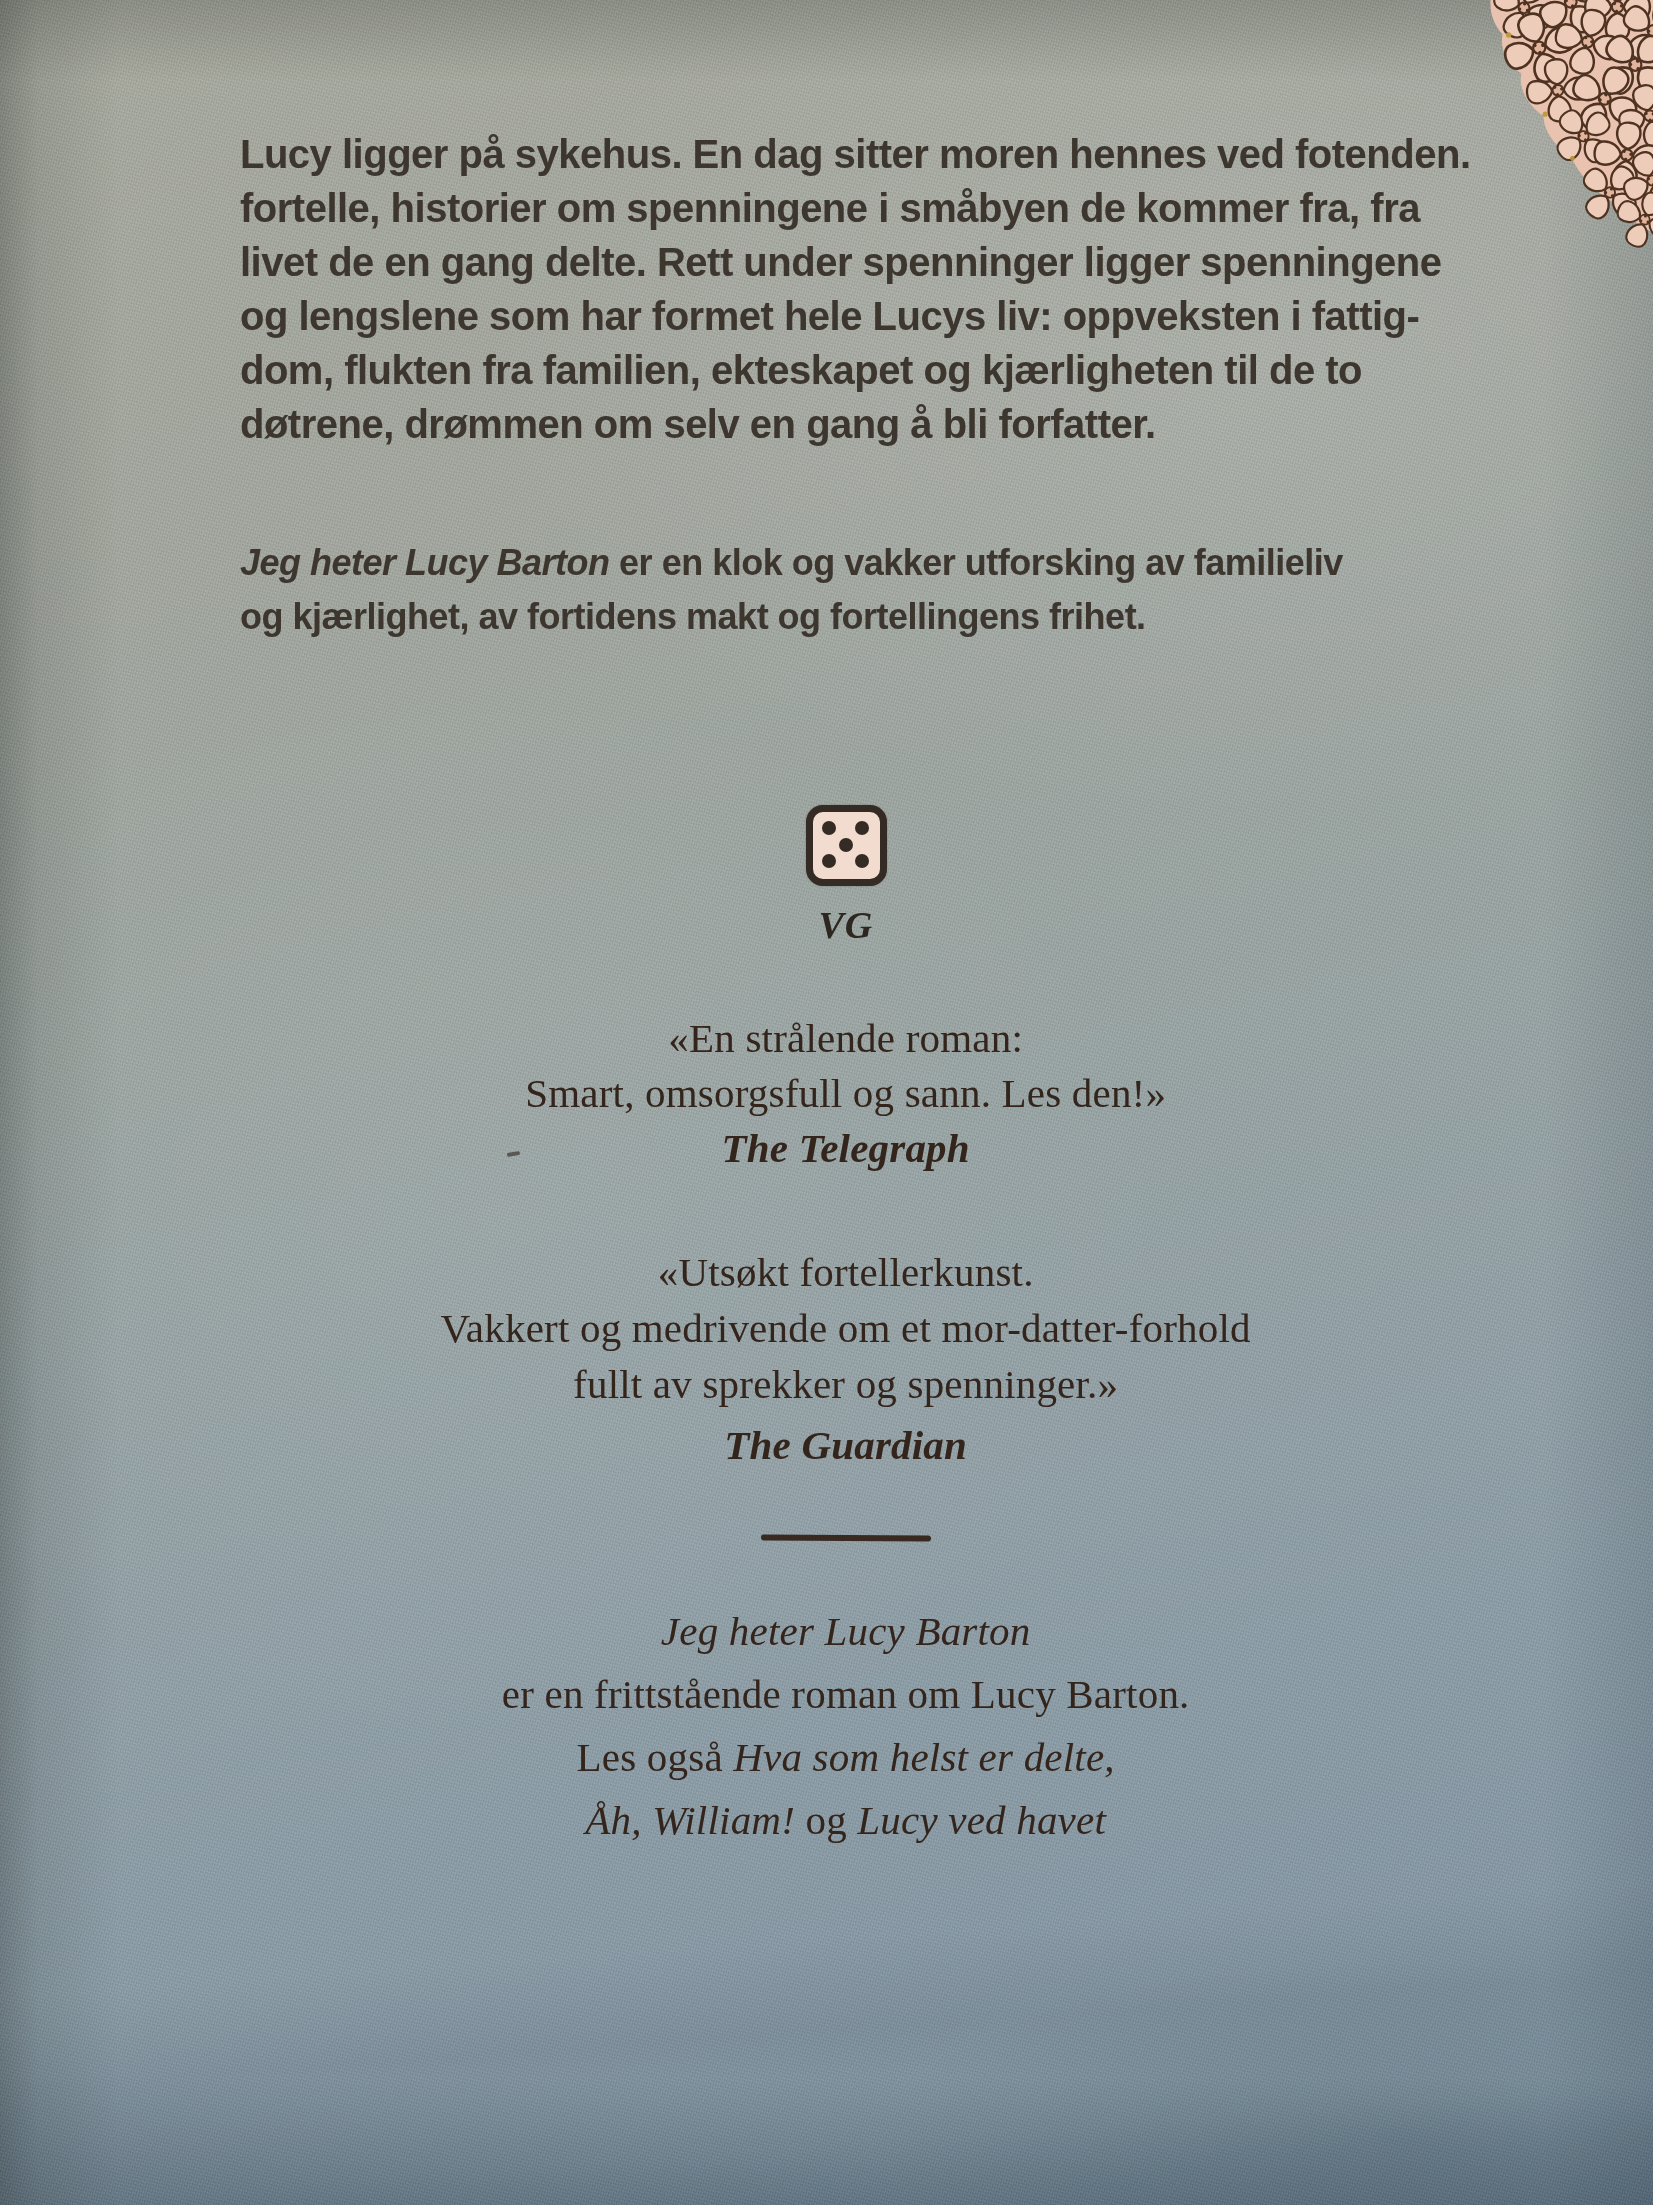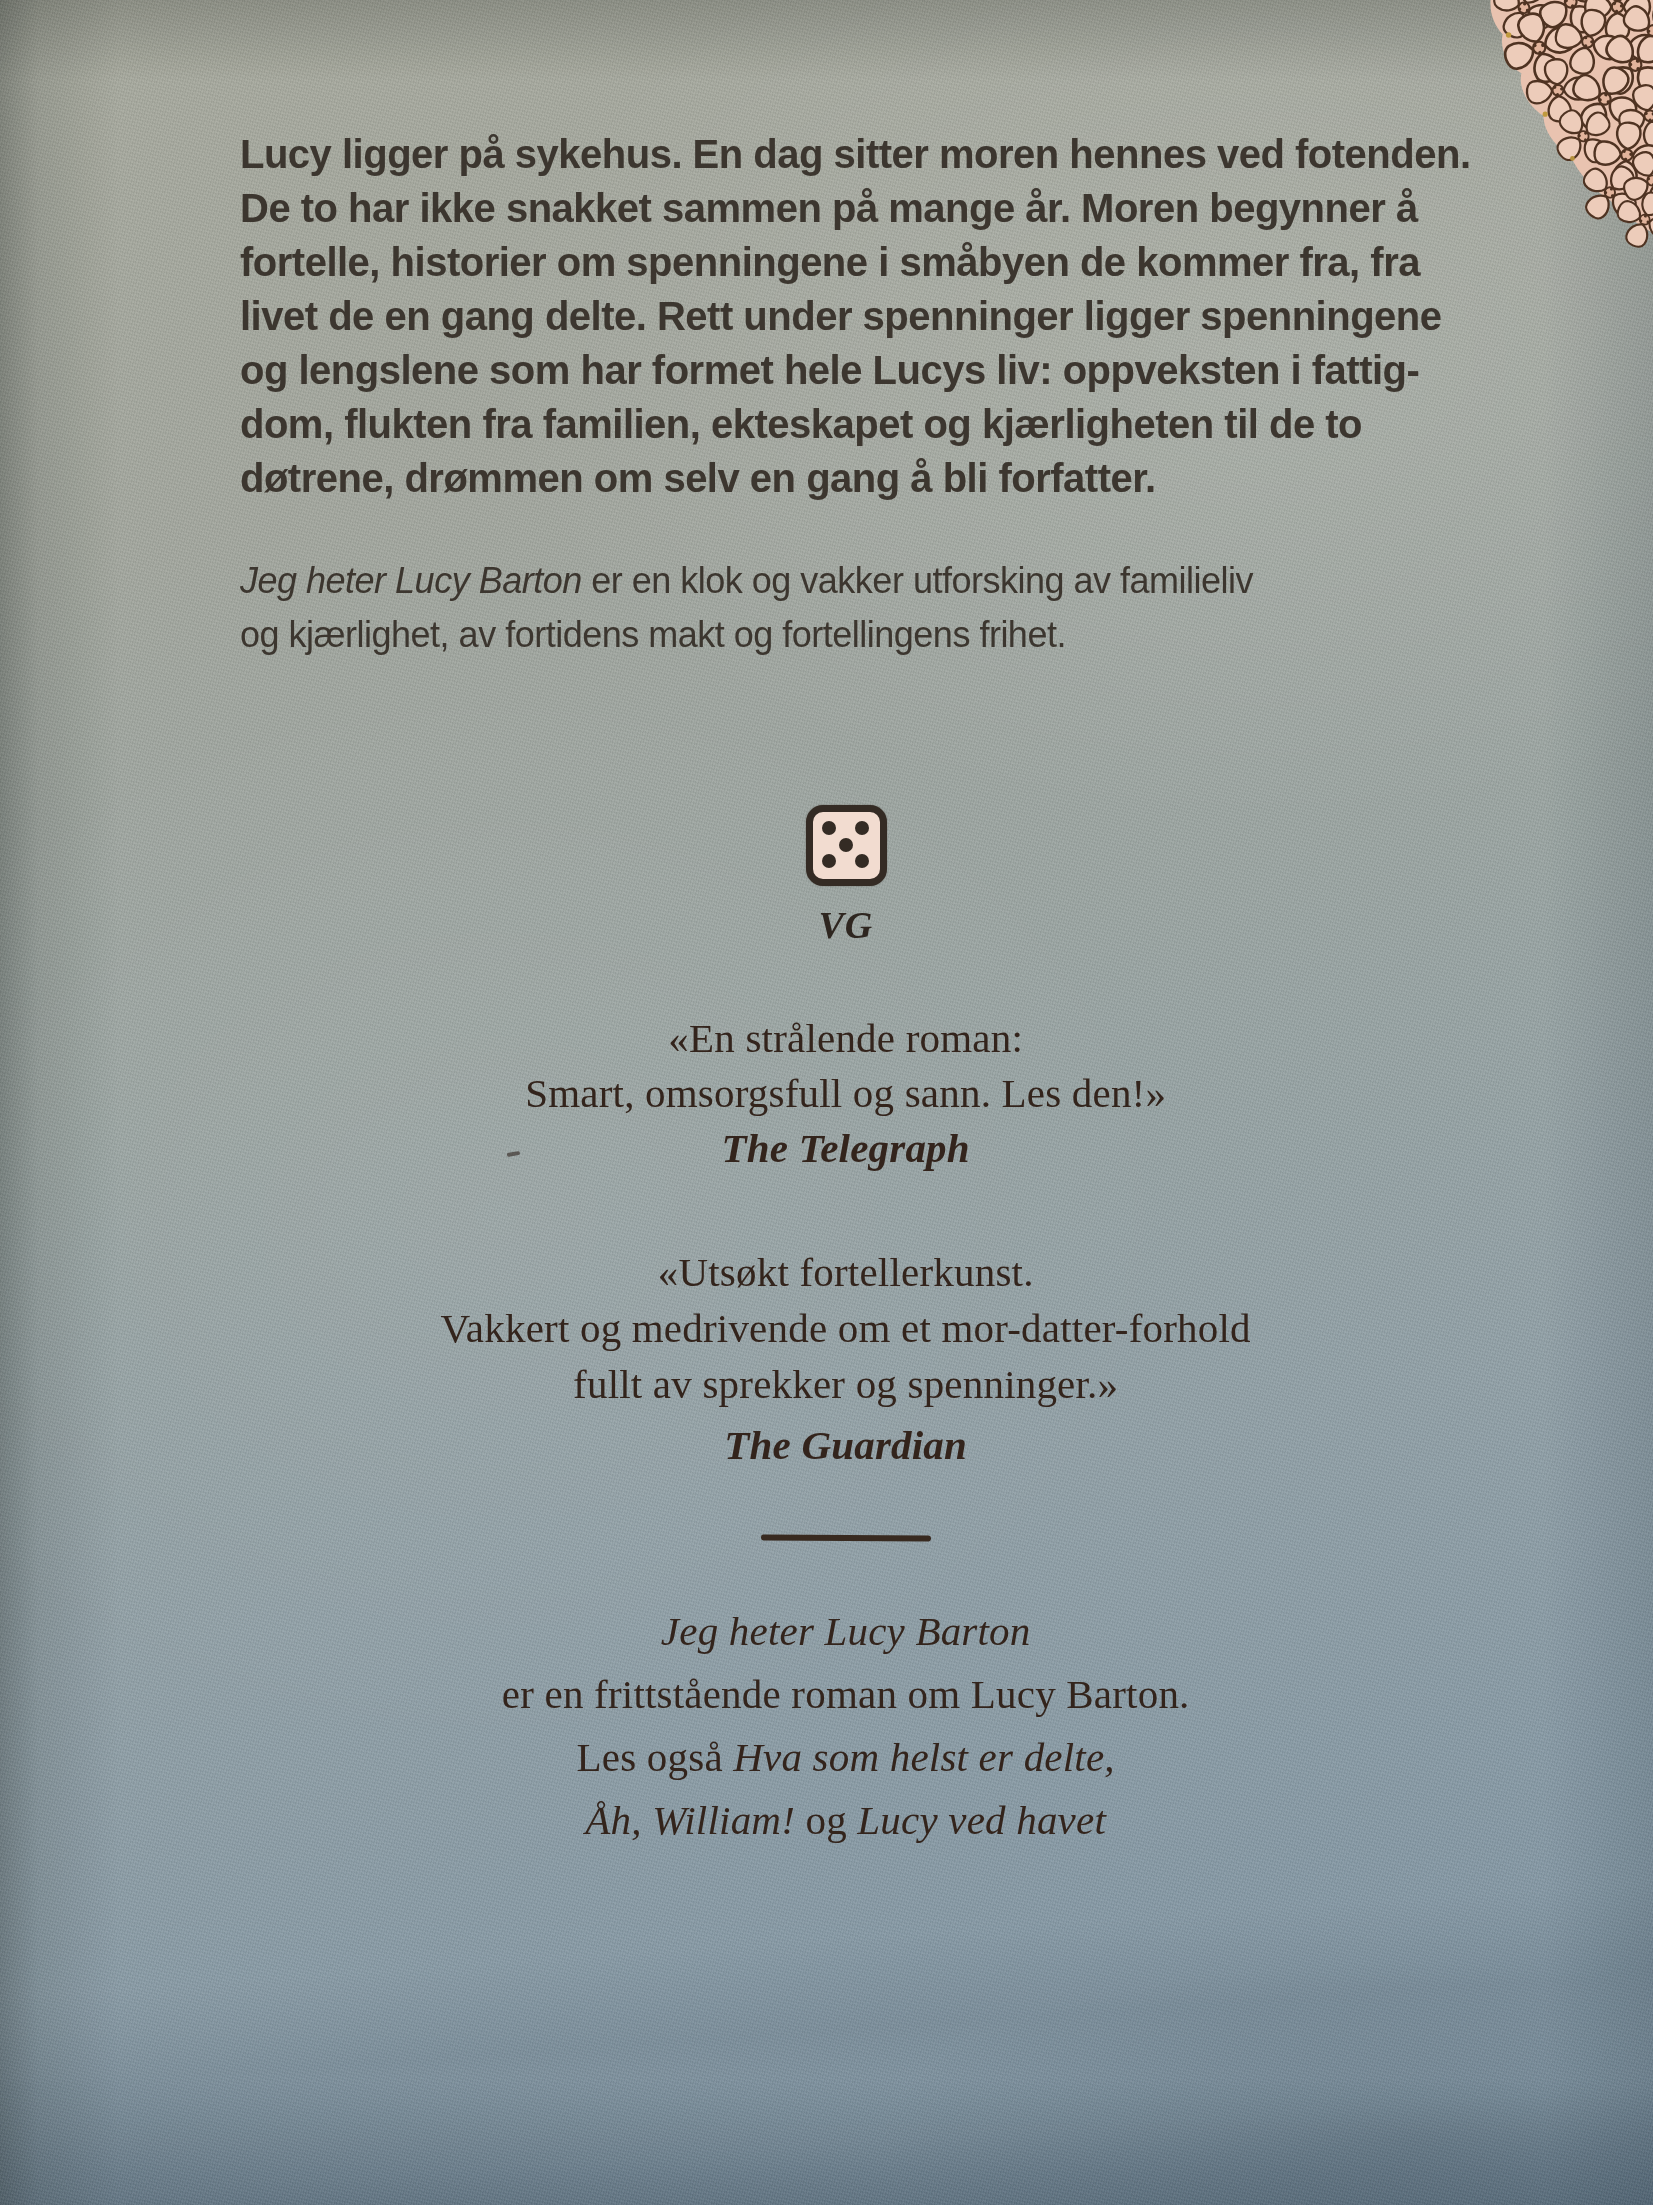--- a/index.html
+++ b/index.html
@@ -35,22 +35,22 @@
       radial-gradient(765px 255px at 85% 97%, rgba(16,30,44,0.12), rgba(0,0,0,0) 70%);
   }
 
   
   .synopsis {
     position:absolute; left:240px; top:127px; width:1258px;
     color:#3c362f; font-weight:bold; font-size:40px; line-height:54px;
     letter-spacing:-0.5px; white-space:nowrap;
   }
   .tagline {
-    position:absolute; left:240px; top:554px; width:1258px;
-    color:#3c362f; font-weight:normal; font-size:36px; line-height:54px;
+    position:absolute; left:240px; top:536px; width:1258px;
+    color:#3c362f; font-weight:bold; font-size:36px; line-height:54px;
     letter-spacing:-0.5px; white-space:nowrap;
   }
   .it { font-style:italic; }
 
   
   .centered { position:absolute; left:18.7px; right:-18.7px; text-align:center; }
 
   
   .dice {
     position:absolute; left:806px; top:805px; width:81px; height:81px;
@@ -140,21 +140,20 @@
       <use href="#flw" transform="translate(246,218) scale(1.1) rotate(50)"></use>
       <use href="#flw" transform="translate(237,264) scale(1.05) rotate(10)"></use>
       <circle cx="77" cy="47" r="3.2" fill="#c09a3e"></circle>
       <circle cx="120" cy="140" r="3" fill="#c09a3e"></circle>
       <circle cx="152" cy="192" r="2.8" fill="#b5903a"></circle>
     </g>
   </svg>
 
   <div class="synopsis">
     <div>Lucy ligger på sykehus. En dag sitter moren hennes ved fotenden.</div>
-    <div>De to har ikke snakket sammen på mange år. Moren begynner å</div>
     <div>fortelle, historier om spenningene i småbyen de kommer fra, fra</div>
     <div>livet de en gang delte. Rett under spenninger ligger spenningene</div>
     <div>og lengslene som har formet hele Lucys liv: oppveksten i fattig-</div>
     <div>dom, flukten fra familien, ekteskapet og kjærligheten til de to</div>
     <div>døtrene, drømmen om selv en gang å bli forfatter.</div>
   </div>
 
   <div class="tagline">
     <div><span class="it">Jeg heter Lucy Barton</span><span> er en klok og vakker utforsking av familieliv</span></div>
     <div>og kjærlighet, av fortidens makt og fortellingens frihet.</div>

